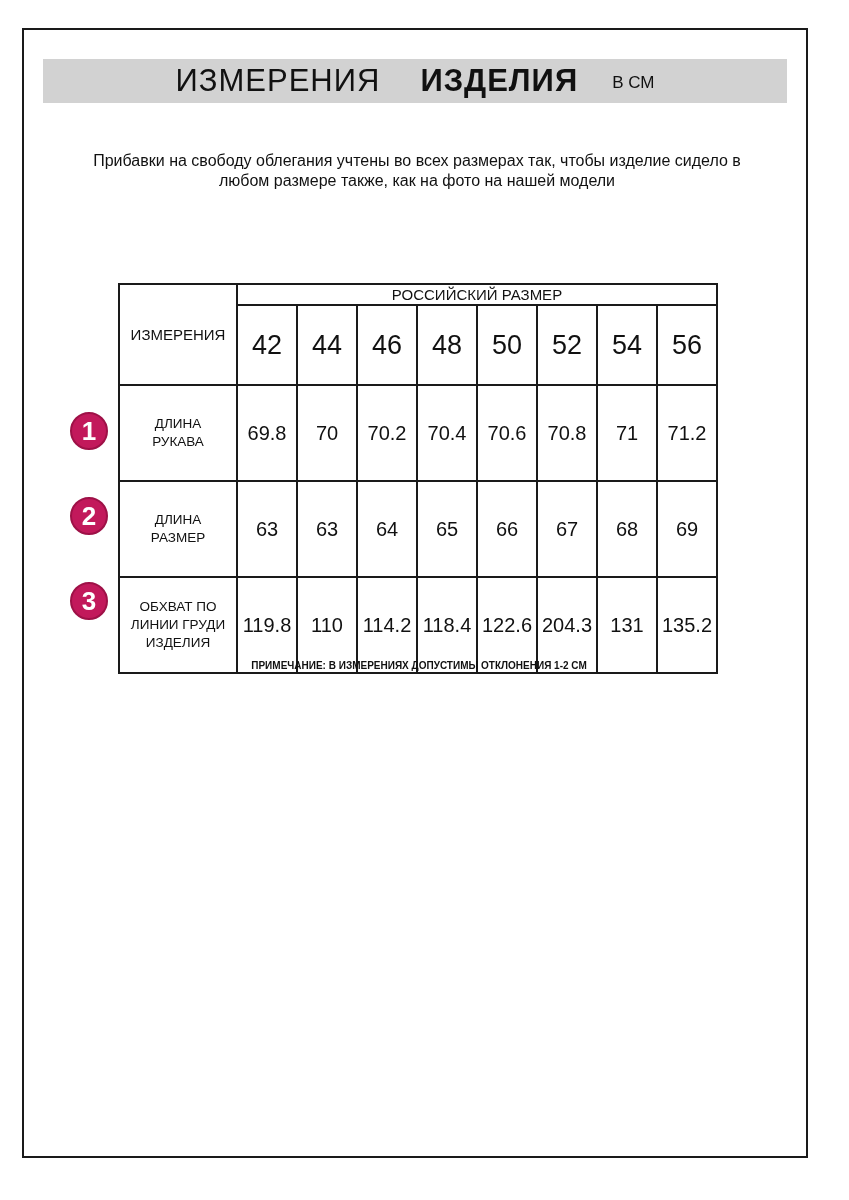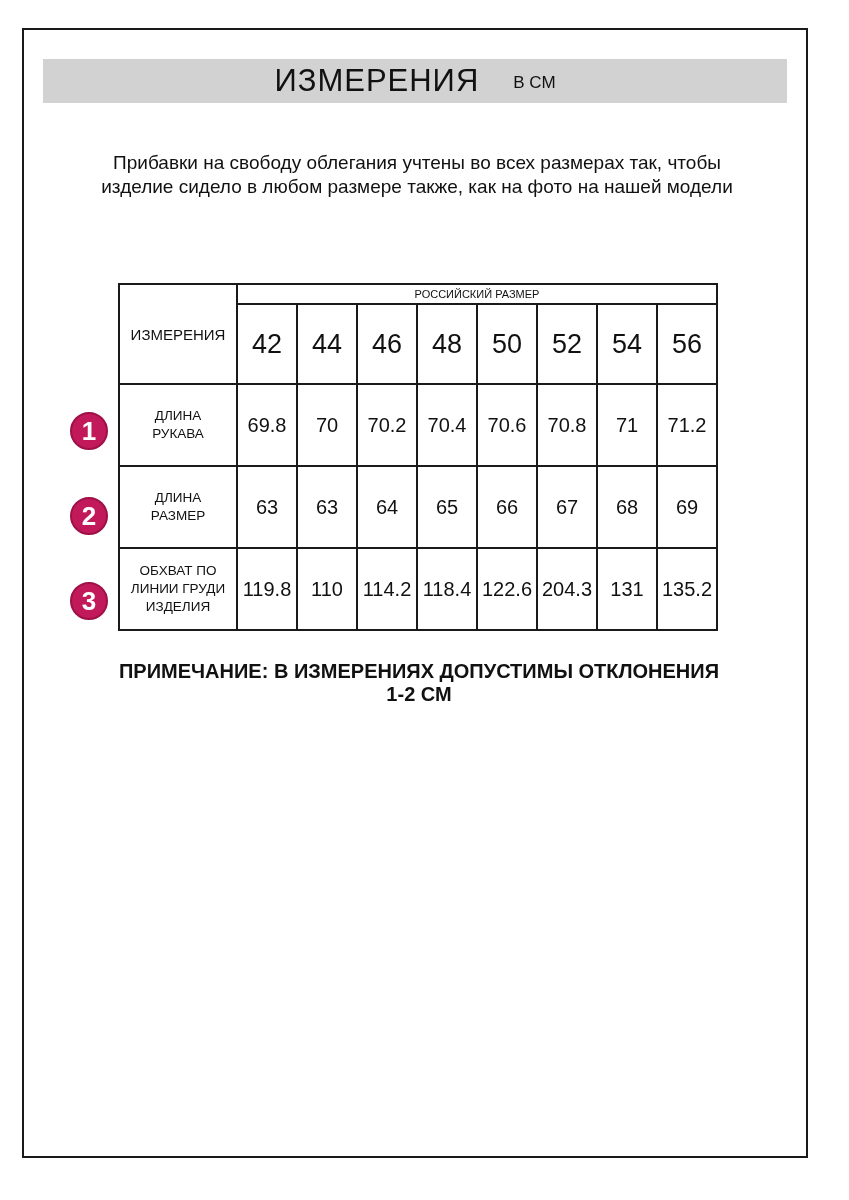--- a/index.html
+++ b/index.html
@@ -24,59 +24,60 @@
   }
   .title-w1 { font-size: 31px; font-weight: 400; letter-spacing: 1px; }
   .title-w2 { font-size: 31px; font-weight: 700; letter-spacing: 1px; margin-left: 40px; }
   .title-units { font-size: 17px; font-weight: 400; margin-left: 34px; position: relative; top: 2px; }
   .article {
     position: absolute; left: 0; top: 90px; width: 100%;
     text-align: center; font-size: 24px; font-weight: 400;
   }
   .desc {
     position: absolute; left: 63px; top: 121px; width: 660px;
-    text-align: center; font-size: 19px; line-height: 1.28;
+    text-align: center; font-size: 16px; line-height: 1.28;
   }
   table.size-table {
     position: absolute; left: 94px; top: 253px;
     border-collapse: collapse;
     table-layout: fixed;
   }
   table.size-table td {
     border: 2px solid #1a1a1a;
     text-align: center; vertical-align: middle;
     background: #fff;
   }
   td.corner-head { font-size: 15px; }
-  td.group-head { font-size: 11px; height: 20px; line-height: 1; padding: 2px 0; }
+  td.group-head { font-size: 15px; height: 20px; line-height: 1; padding: 2px 0; }
   tr.r-sizes td { font-size: 27px; font-weight: 400; height: 80px; }
-  tr.r-data td { font-size: 20px; height: 82px; }
+  tr.r-data td { font-size: 20px; height: 96px; }
   tr.r-data td.rowlabel { font-size: 13.5px; line-height: 1.35; padding: 0 8px; }
   .badge {
     position: absolute; width: 38px; height: 38px; border-radius: 50%;
     background: #c2195b; border: 2px solid #9e1147;
     display: flex; align-items: center; justify-content: center;
     color: #fff; font-size: 26px; font-weight: 700;
   }
   .badge-1 { left: 46px; top: 382px; }
   .badge-2 { left: 46px; top: 467px; }
   .badge-3 { left: 46px; top: 552px; }
   .note {
     position: absolute; left: 94px; top: 630px; width: 602px;
-    text-align: center; font-size: 20px; font-weight: 700;
+    text-align: center; font-size: 10px; font-weight: 700;
   }
 </style>
 </head>
 <body>
 
 <div class="canvas">
   <div class="page">
 
     <div class="title-band">
       <span class="title-w1">ИЗМЕРЕНИЯ</span>
+      <span class="title-w2">ИЗДЕЛИЯ</span>
       <span class="title-units">В СМ</span>
     </div>
 
 
     <div class="desc">Прибавки на свободу облегания учтены во всех размерах так, чтобы изделие сидело в любом размере также, как на фото на нашей модели</div>
 
     <table class="size-table">
       <colgroup>
         <col style="width:118px">
         <col style="width:60px">

